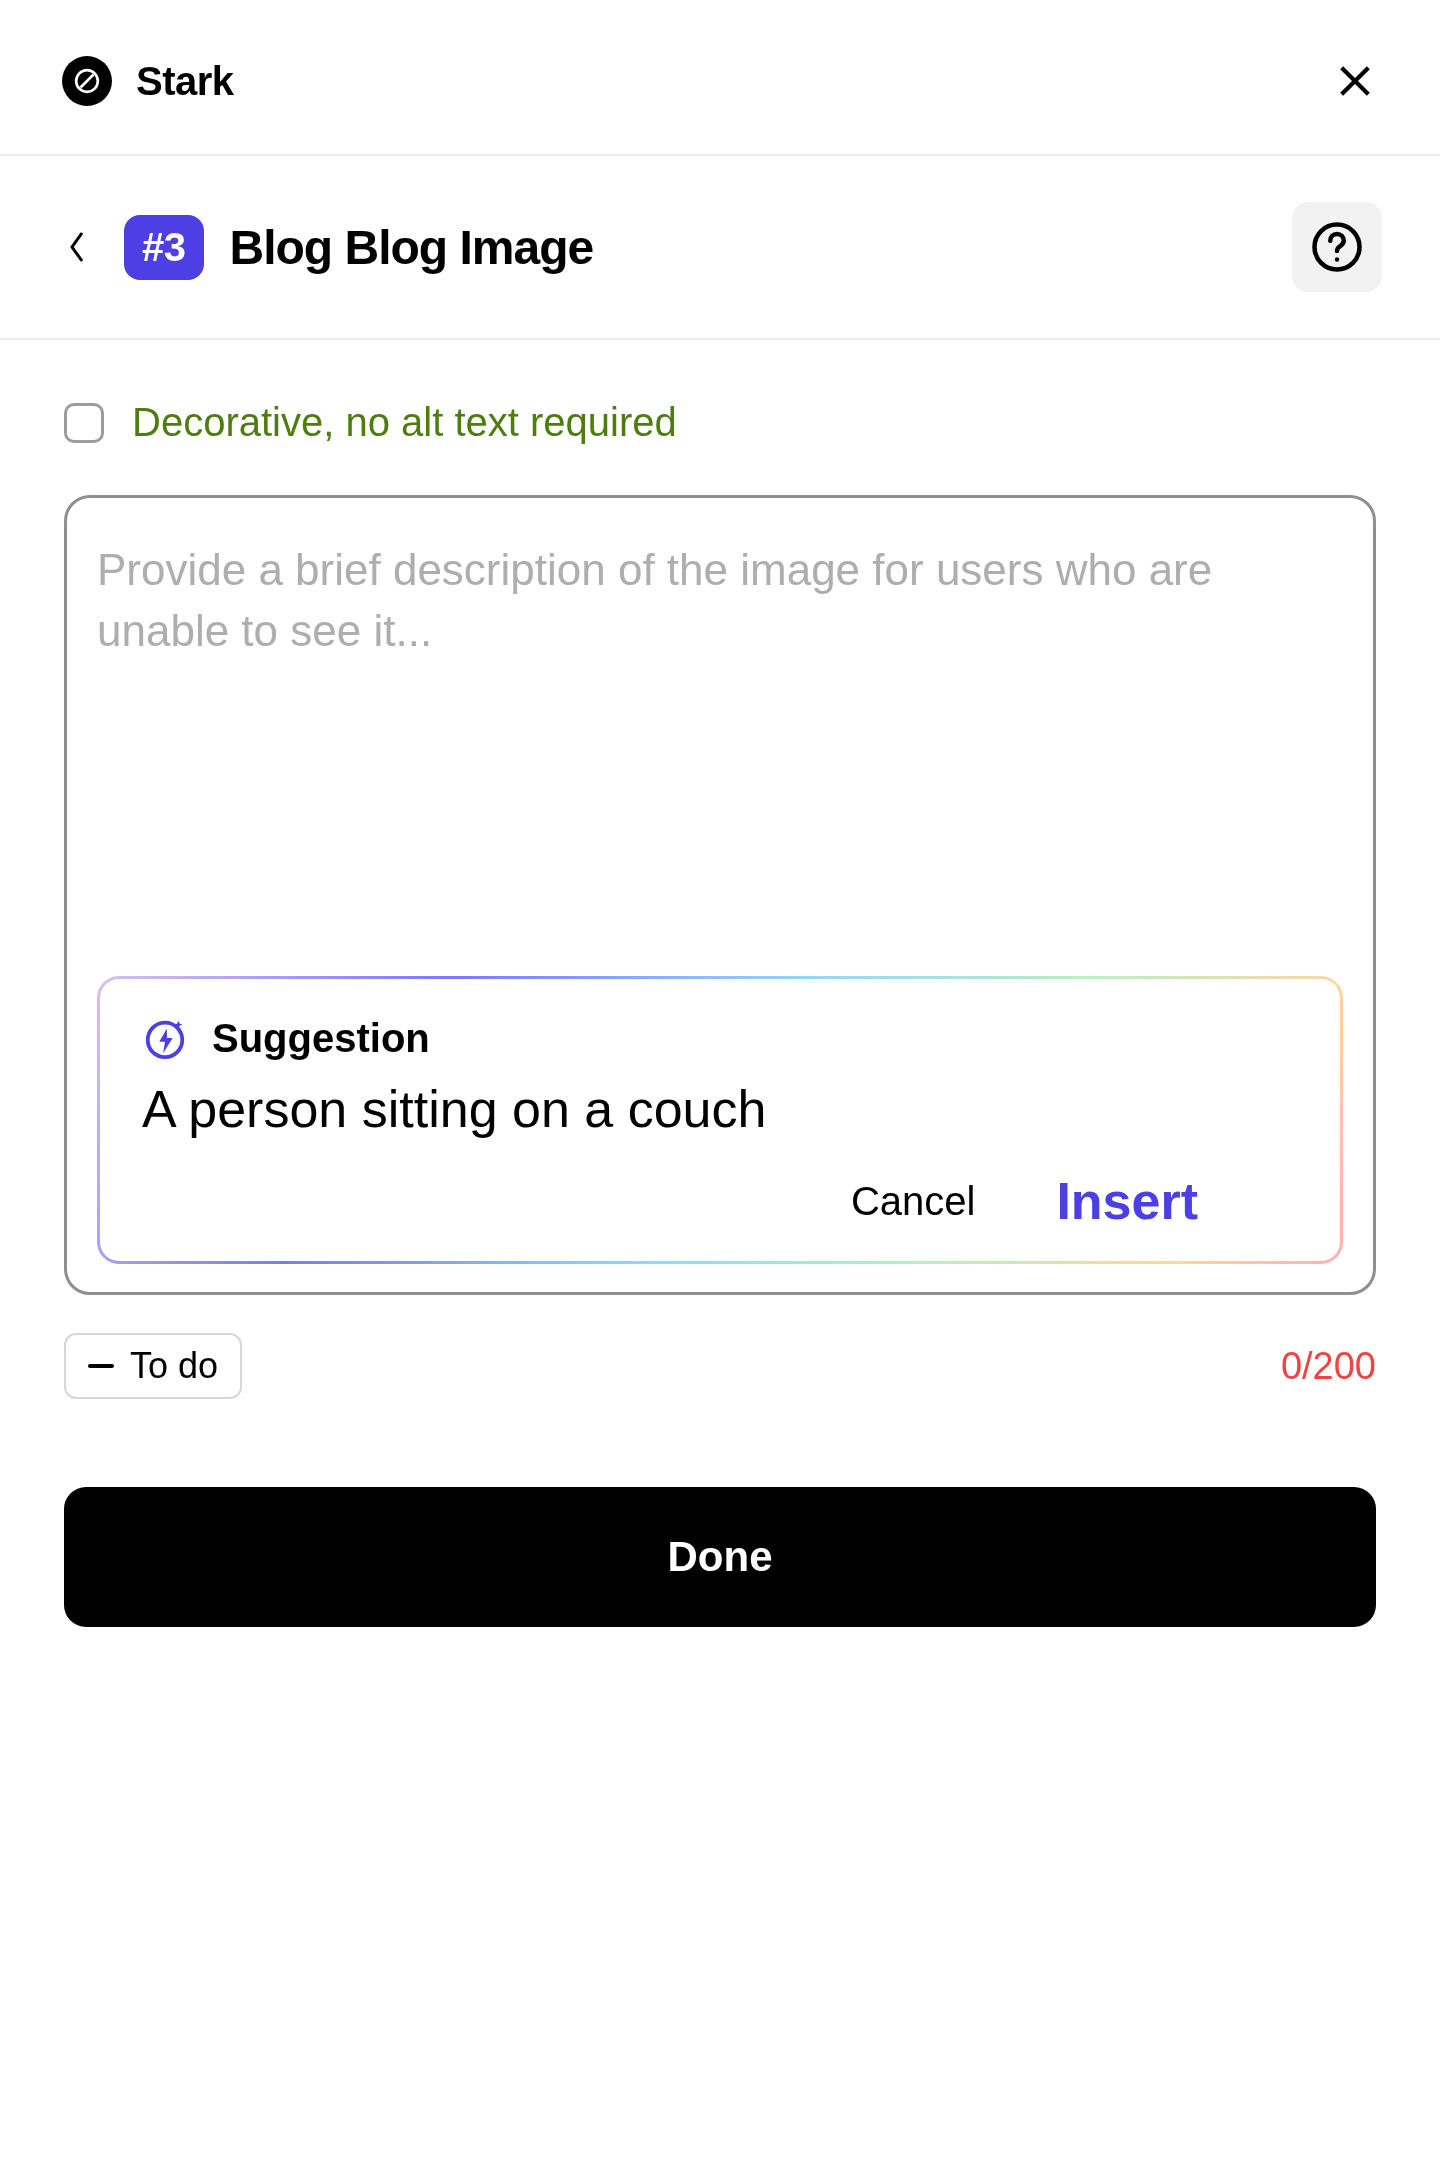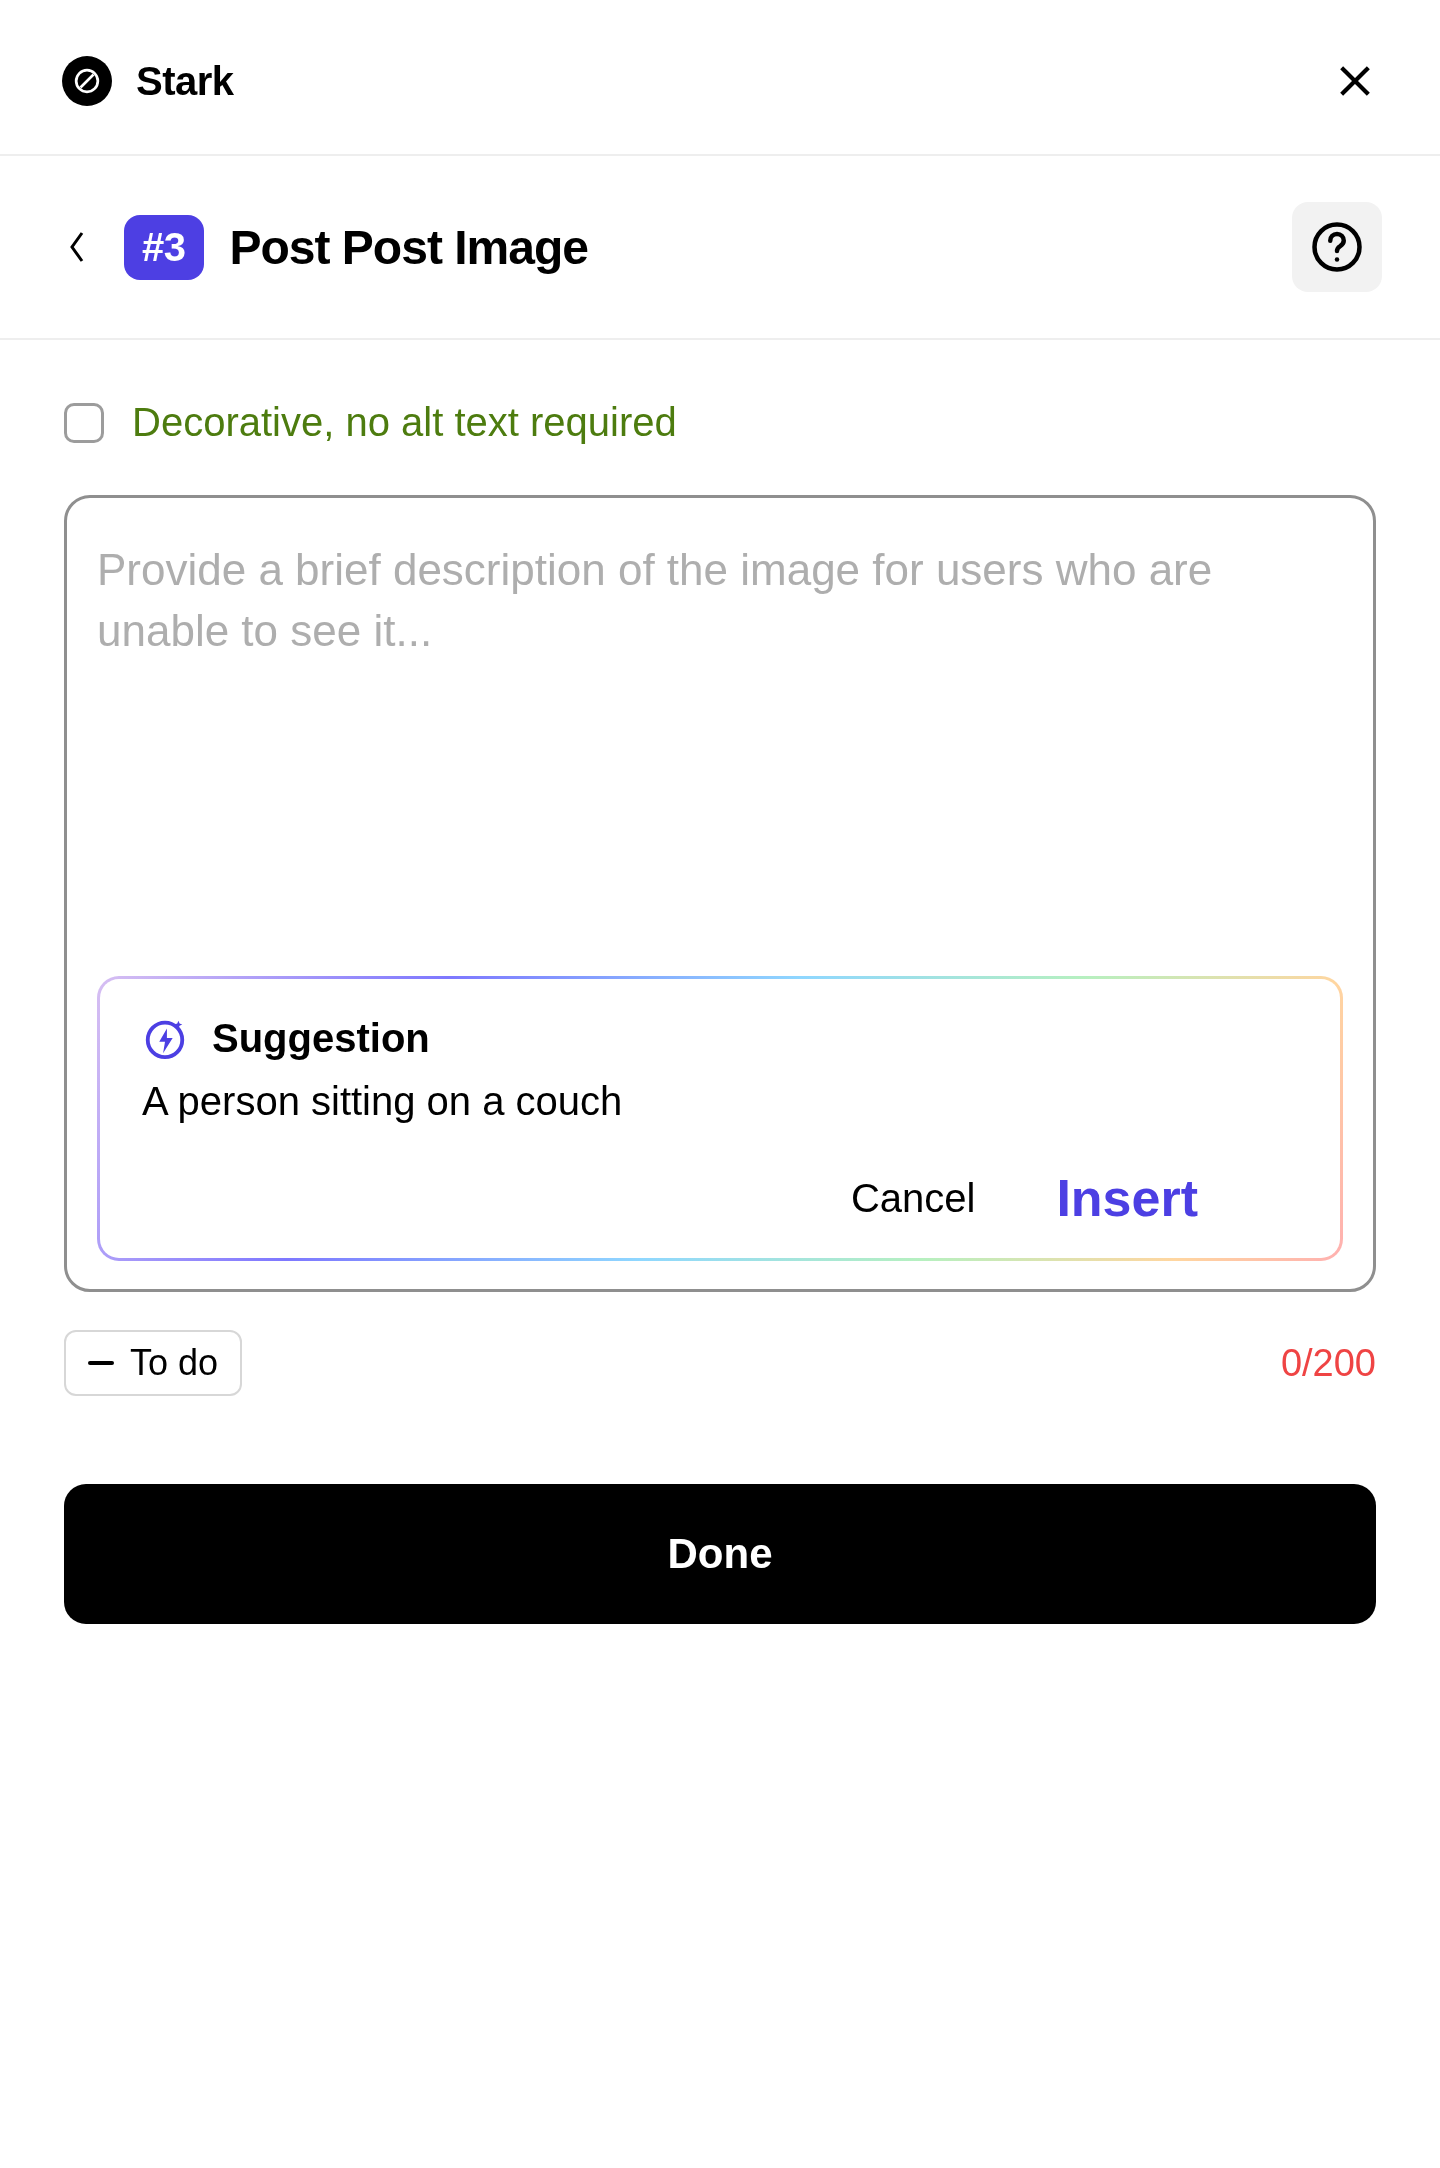--- a/index.html
+++ b/index.html
@@ -82,21 +82,21 @@
     padding: 3px;
     background: linear-gradient(120deg, #d7bff2 0%, #7e78ff 25%, #8fd7ff 50%, #b6f0c0 70%, #ffd6a0 88%, #ffb0b0 100%);
     margin-top: 6px;
   }
   .suggestion-inner {
     background: #fff; border-radius: 19px; padding: 36px 42px 30px 42px;
   }
   .suggestion-head { display:flex; align-items:center; gap: 24px; margin-bottom: 18px; }
   .suggestion-head .sicon { width:46px; height:46px; }
   .suggestion-title { font-size: 40px; font-weight: 700; }
-  .suggestion-text { font-size: 40px; font-weight: 400; color:#000; margin-bottom: 44px; }
+  .suggestion-text { font-size: 52px; font-weight: 400; color:#000; margin-bottom: 32px; }
   .suggestion-actions { display:flex; justify-content: flex-end; gap: 81px; padding-right: 100px; }
   .btn-cancel { font-size: 40px; font-weight: 500; color:#000; cursor:pointer; background:none; border:none; }
   .btn-insert { font-size: 52px; font-weight: 600; color:#4c3fe3; cursor:pointer; background:none; border:none; }
 
   .meta-row {
     display:flex; align-items:center; justify-content: space-between; margin-top: 38px;
   }
   .status-pill {
     display:flex; align-items:center; gap: 16px;
     border: 2px solid #d7d7d7; border-radius: 12px; padding: 10px 22px;
@@ -134,21 +134,21 @@
 </div>
 
 <div class="page-header">
   <div class="page-header-left">
     <div class="back-btn">
       <svg viewBox="0 0 24 40">
           <polyline points="16,6 6,20 16,34"></polyline>
         </svg>
     </div>
     <div class="badge">#3</div>
-    <div class="page-title">Post Post Image</div>
+    <div class="page-title">Blog Blog Image</div>
   </div>
   <div class="help-btn">
     <svg viewBox="0 0 24 24" fill="none" stroke="#000" stroke-width="2">
       <circle cx="12" cy="12" r="10"></circle>
       <path d="M9 9.2c0-1.7 1.3-3 3-3s3 1.3 3 3c0 1.3-.8 1.9-1.7 2.5-.8.5-1.3 1-1.3 2.1" stroke-linecap="round"></path>
       <circle cx="12" cy="17.5" r="1" fill="#000" stroke="none"></circle>
     </svg>
   </div>
 </div>
 

